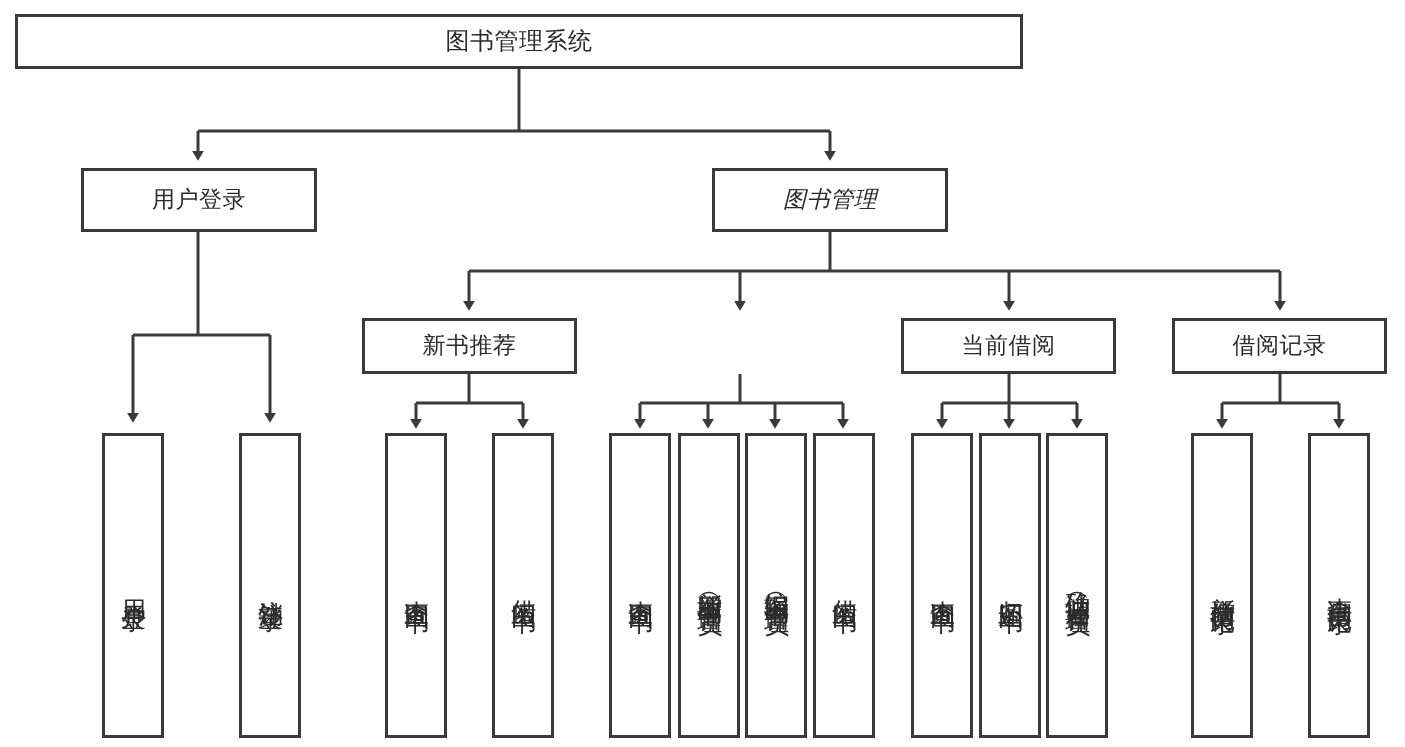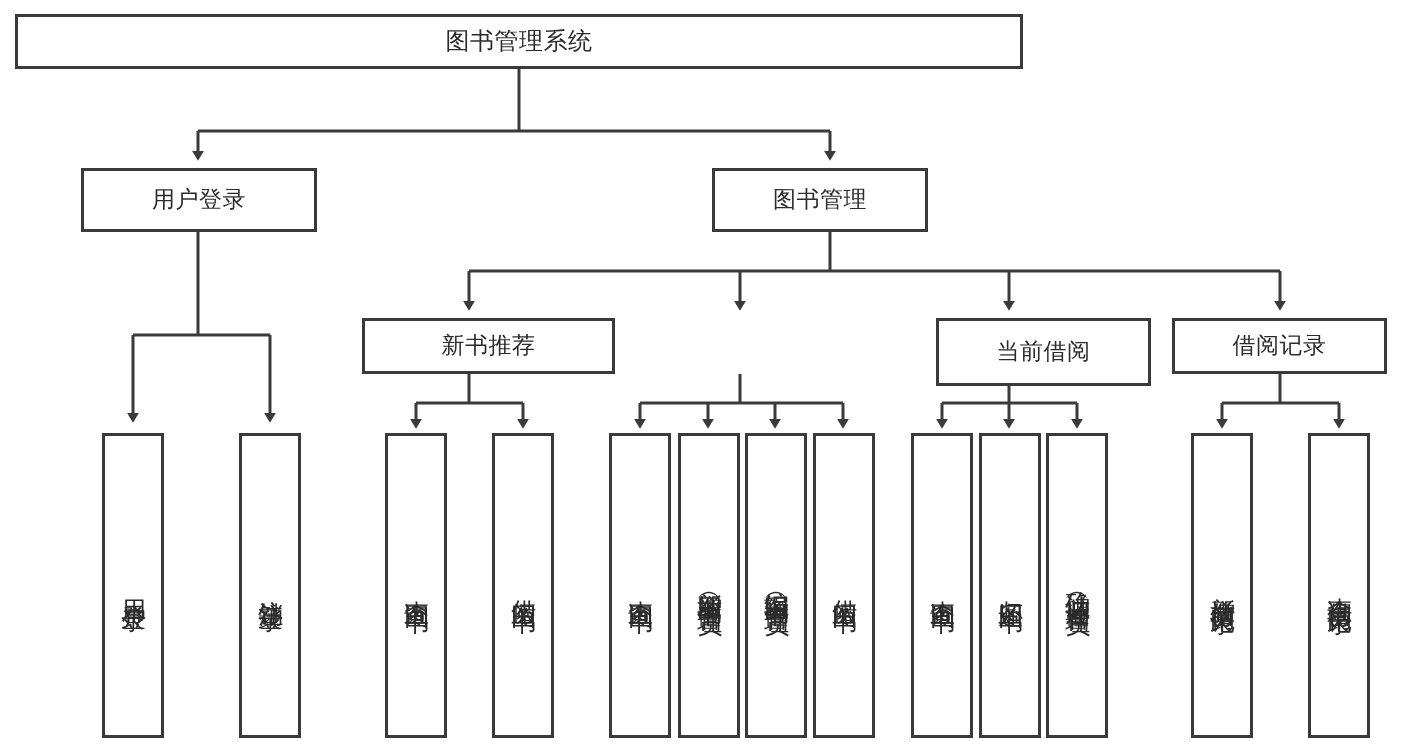--- a/index.html
+++ b/index.html
@@ -132,30 +132,30 @@
   </svg>
 
   <div class="node root horizontal" style="left:15px; top:14px; width:1008px; height:55px;">
     <span class="node-label">图书管理系统</span>
   </div>
 
   <div class="node horizontal" style="left:81px; top:168px; width:236px; height:64px;">
     <span class="node-label">用户登录</span>
   </div>
 
-  <div class="node horizontal" style="left:712px; top:168px; width:216px; height:64px;">
+  <div class="node horizontal" style="left:712px; top:168px; width:236px; height:64px;font-style:italic;">
     <span class="node-label">图书管理</span>
   </div>
 
-  <div class="node horizontal" style="left:362px; top:318px; width:253px; height:56px;">
+  <div class="node horizontal" style="left:362px; top:318px; width:215px; height:56px;">
     <span class="node-label">新书推荐</span>
   </div>
 
 
-  <div class="node horizontal" style="left:936px; top:318px; width:215px; height:68px;">
+  <div class="node horizontal" style="left:901px; top:318px; width:215px; height:56px;">
     <span class="node-label">当前借阅</span>
   </div>
 
   <div class="node horizontal" style="left:1172px; top:318px; width:215px; height:56px;">
     <span class="node-label">借阅记录</span>
   </div>
 
   <div class="node vertical" style="left:102px; top:433px; width:62px; height:305px;">
     <span class="node-label">用户登录</span>
   </div>

